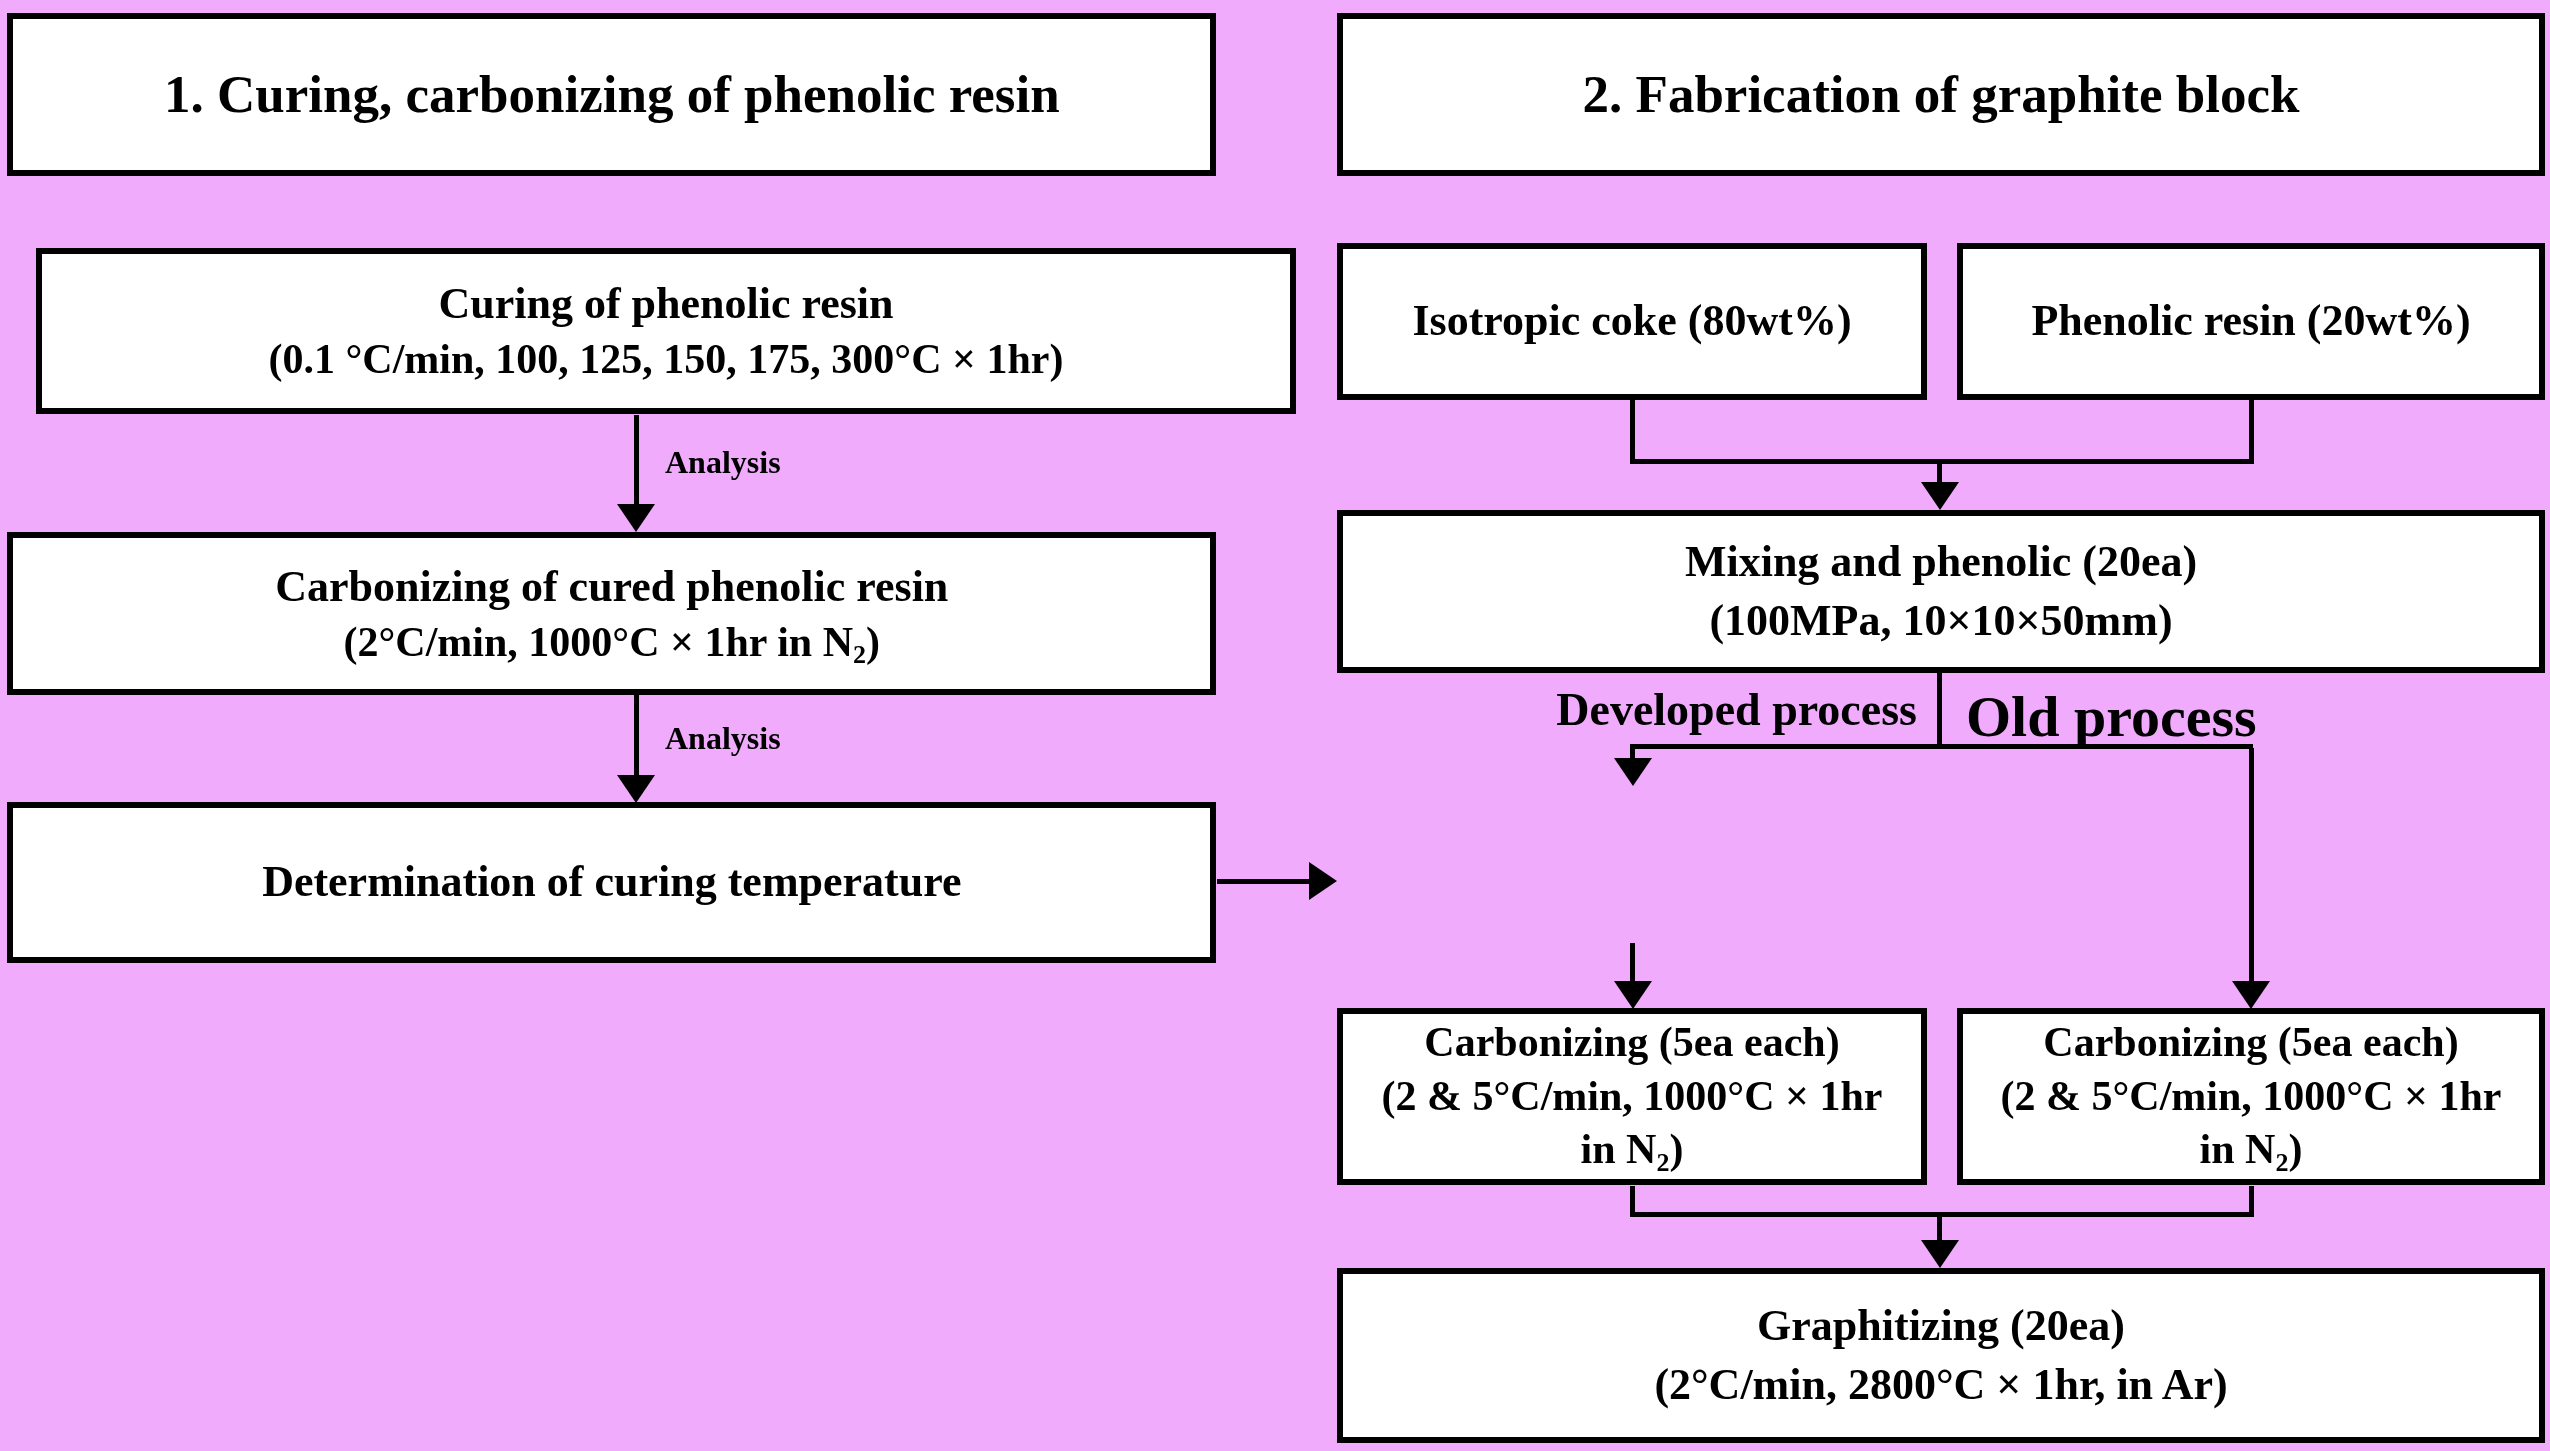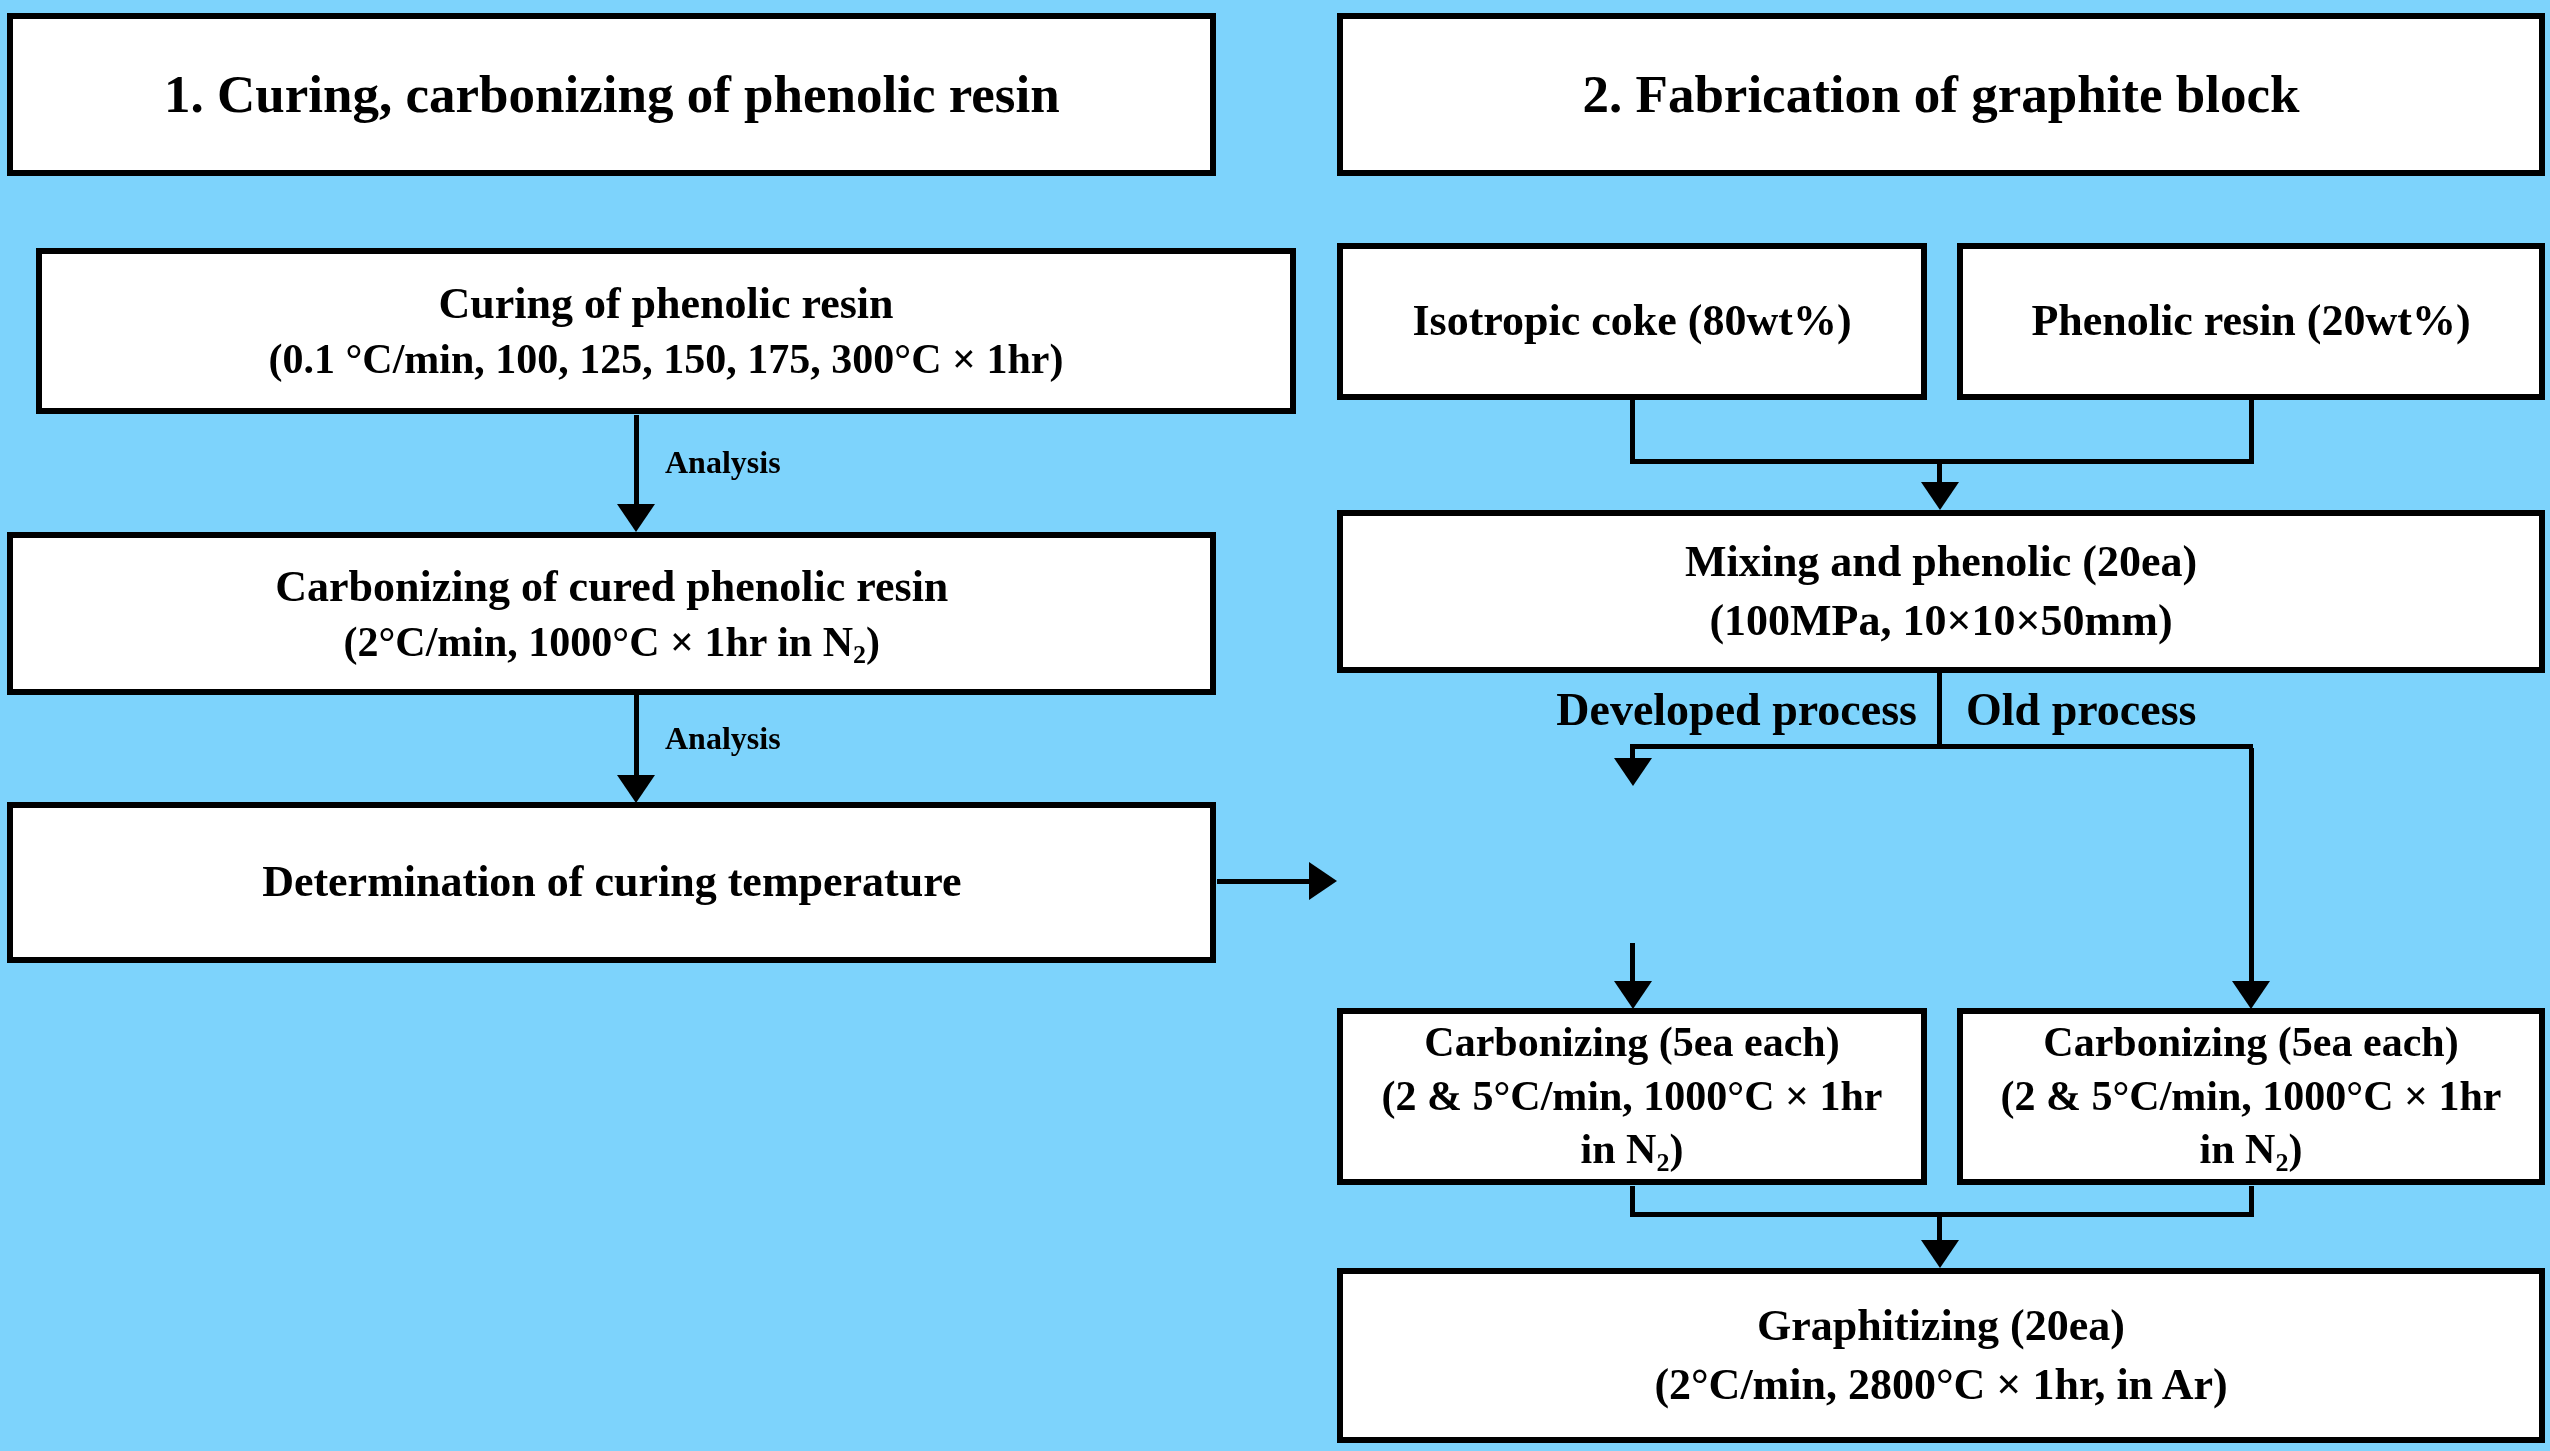--- a/index.html
+++ b/index.html
@@ -1,19 +1,19 @@
 <!DOCTYPE html>
 <html style="font-size:14.6px"><head>
 <meta charset="utf-8">
 <style>
   html,body{margin:0;padding:0;background:#ffffff;}
   #canvas{
     position:relative;
     width:2550px;height:1451px;
-    background:#7dd3fc;
+    background:#f0abfc;
     font-family:"Liberation Serif","DejaVu Serif",serif;
     color:#000;
     overflow:hidden;
   }
   .box{
     position:absolute;
     box-sizing:border-box;
     border:6.4px solid #000;
     background:#fff;
     display:flex;
@@ -106,21 +106,21 @@
   <div class="vline" style="left:1937px;top:464px;width:4.6px;height:22px;"></div>
   <div class="ah-down" style="left:1921px;top:482px;"></div>
 
   <div class="box" style="left:1337px;top:510px;width:1208px;height:163px;">
     <div class="box-text">Mixing and phenolic (20ea)</div>
     <div class="box-text">(100MPa, 10×10×50mm)</div>
   </div>
 
   <div class="vline" style="left:1937px;top:672px;width:4.6px;height:75px;"></div>
   <div class="flabel" style="left:1460px;top:683px;width:457px;text-align:right;font-size:46px;">Developed process</div>
-  <div class="flabel" style="left:1966px;top:683px;font-size:46px;">Old process</div>
+  <div class="flabel" style="left:1966px;top:683px;font-size:58px;">Old process</div>
   <div class="hline" style="left:1630px;top:744px;width:623px;height:4.6px;"></div>
 
   <div class="vline" style="left:1630px;top:748px;width:4.6px;height:12.8px;"></div>
   <div class="ah-down" style="left:1614px;top:758px;"></div>
 
   <div class="vline" style="left:2249px;top:748px;width:4.6px;height:235px;"></div>
   <div class="ah-down" style="left:2232px;top:981px;"></div>
 
 
   <div class="vline" style="left:1630px;top:943px;width:4.6px;height:40px;"></div>

